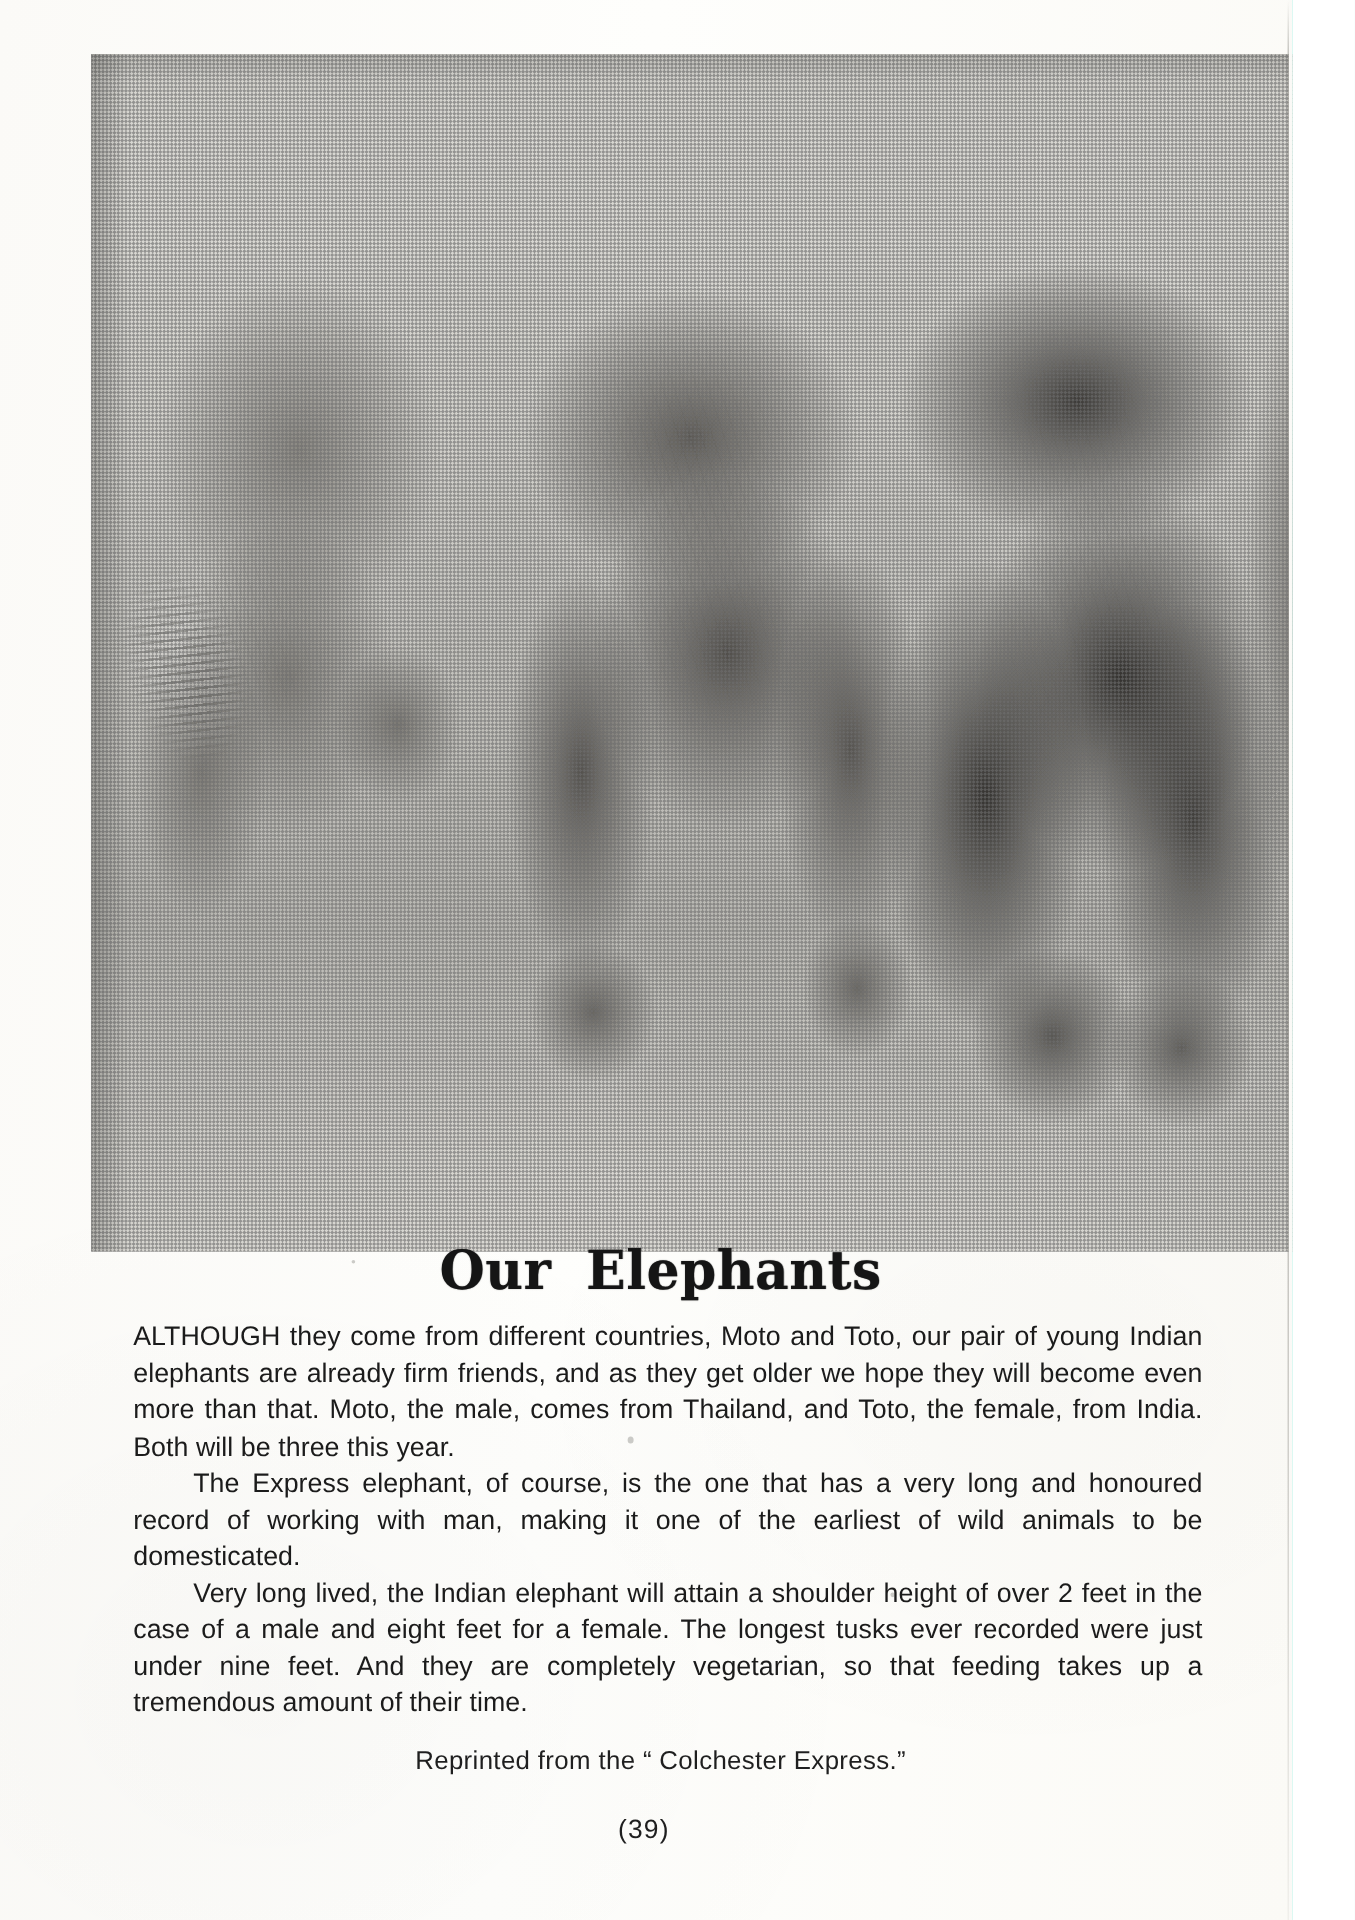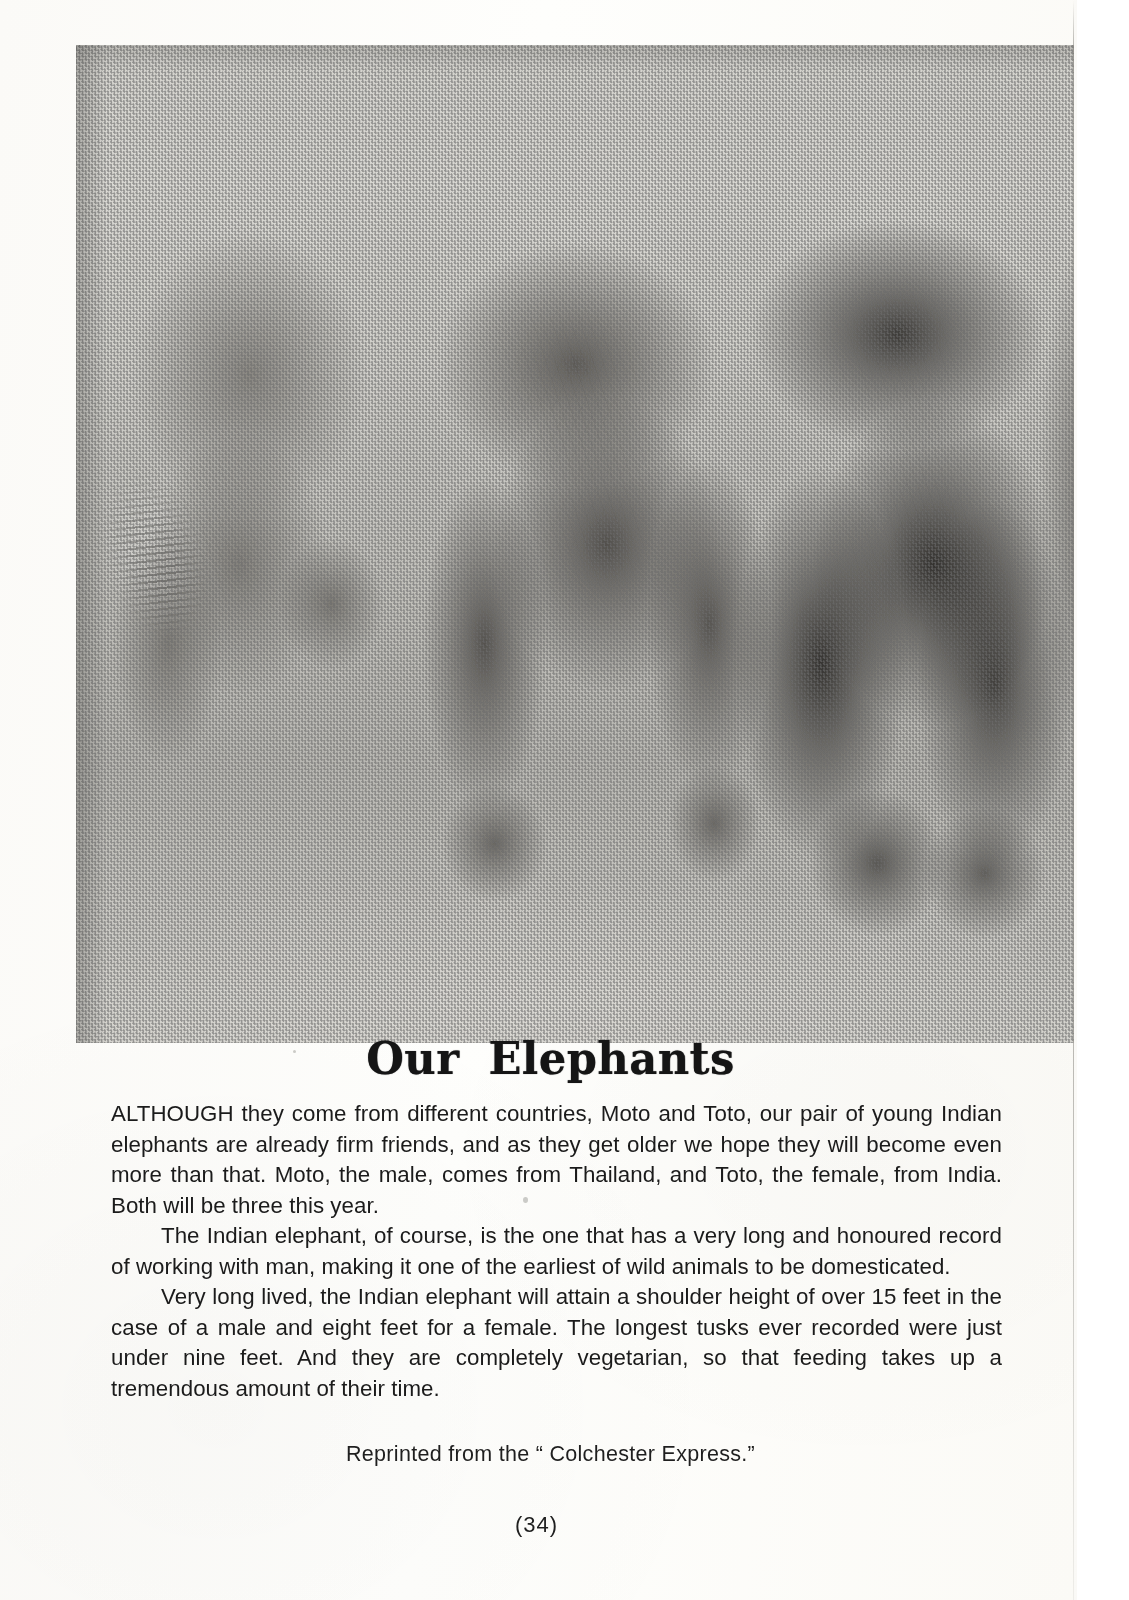--- a/index.html
+++ b/index.html
@@ -216,21 +216,21 @@
 
   .article-body p {
     margin: 0;
     text-indent: 50px;
   }
   .article-body p.lead {
     text-indent: 0;
   }
 
   .article-credit {
-    margin: 36px 0 0 0;
+    margin: 18px 0 0 0;
     text-align: center;
     font-size: 21.5px;
     line-height: 28px;
     color: #1f1f1f;
     letter-spacing: 0.3px;
   }
 
   .page-number {
     position: absolute;
     left: 0;
@@ -265,28 +265,28 @@
     <div class="photo-halftone-b"></div>
     <div class="photo-vignette"></div>
   </figure>
 
   <article class="article">
 
     <h1 class="article-title">Our Elephants</h1>
 
     <div class="article-body">
       <p class="lead">ALTHOUGH they come from different countries, Moto and Toto, our pair of young Indian elephants are already firm friends, and as they get older we hope they will become even more than that. Moto, the male, comes from Thailand, and Toto, the female, from India. Both will be three this year.</p>
-      <p>The Indian elephant, of course, is the one that has a very long and honoured record of working with man, making it one of the earliest of wild animals to be domesticated.</p>
-      <p>Very long lived, the Indian elephant will attain a shoulder height of over 15 feet in the case of a male and eight feet for a female. The longest tusks ever recorded were just under nine feet. And they are completely vegetarian, so that feeding takes up a tremendous amount of their time.</p>
+      <p>The Express elephant, of course, is the one that has a very long and honoured record of working with man, making it one of the earliest of wild animals to be domesticated.</p>
+      <p>Very long lived, the Indian elephant will attain a shoulder height of over 2 feet in the case of a male and eight feet for a female. The longest tusks ever recorded were just under nine feet. And they are completely vegetarian, so that feeding takes up a tremendous amount of their time.</p>
     </div>
 
     <p class="article-credit">Reprinted from the “ Colchester Express.”</p>
   </article>
 
-  <div class="page-number">(34)</div>
+  <div class="page-number">(39)</div>
 
   <div class="speck" style="left:523px; top:1197px; width:5px; height:6px;"></div>
   <div class="speck" style="left:742px; top:1327px; width:4px; height:4px;"></div>
   <div class="speck" style="left:293px; top:1050px; width:3px; height:3px;"></div>
   <div class="speck" style="left:1078px; top:1106px; width:4px; height:9px; border-radius:2px;"></div>
 
   <div class="page-edge-wash"></div>
   <div class="page-edge-line"></div>
 
 </div>

